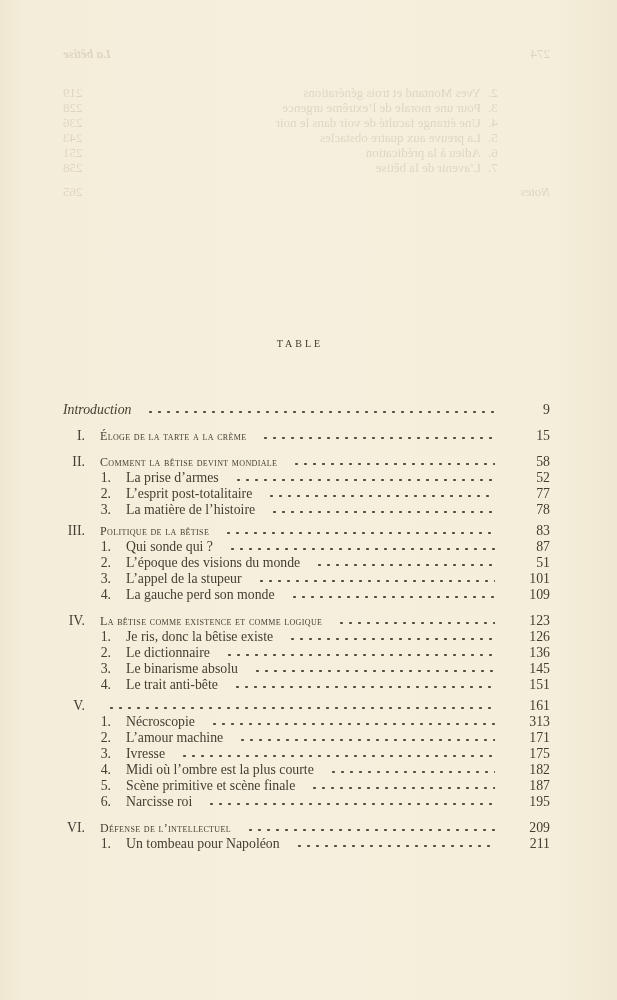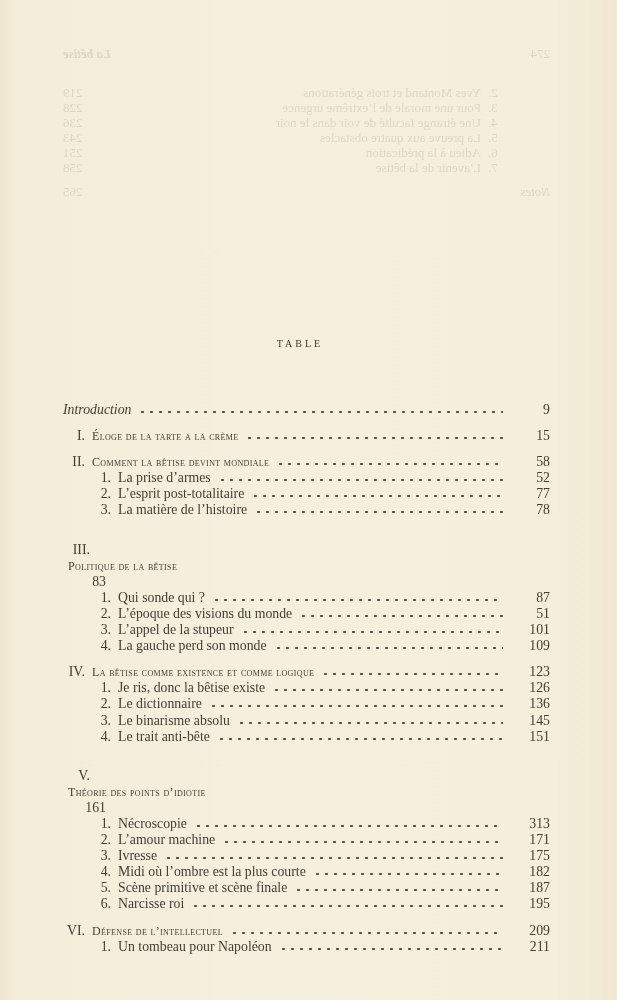--- a/index.html
+++ b/index.html
@@ -34,27 +34,27 @@
   .heading {
     position: absolute; top: 338px; left: 63px; width: 474px;
     margin: 0; text-align: center;
     font-size: 10px; font-weight: normal;
     letter-spacing: 3px; color: #3e382c;
   }
   .toc {
     position: absolute; top: 402px; left: 63px; width: 487px;
     font-size: 13.8px; line-height: 16.1px;
   }
-  .row { display: flex; align-items: baseline; }
+  .row { display: flex; align-items: baseline; gap: 8px; }
   .row .num { flex: none; text-align: right; }
   .row .label { white-space: nowrap; }
   .row.intro { margin-bottom: 9px; }
   .row.intro .label { font-style: italic; }
   .row.chapter { margin-top: 10px; }
-  .row.chapter.gap { margin-top: 23px; flex-direction: column; }
+  .row.chapter.gap { margin-top: 4px; }
   .row.chapter .num { width: 22px; margin-right: 7px; }
   .row.chapter .label { font-variant: small-caps; letter-spacing: 0.35px; font-size: 12px; }
   .row.sub { padding-left: 33px; }
   .row.sub .num { width: 15px; margin-right: 7px; }
   .leader {
     flex: 1; height: 4px; align-self: baseline;
     margin: 0 9px 0 5px;
     background-image: radial-gradient(circle, rgba(62,56,44,0.9) 1.05px, rgba(62,56,44,0) 1.45px);
     background-size: 9px 4px;
     background-position: 2px 50%;
@@ -210,21 +210,20 @@
         <span class="page-num">145</span>
       </div>
       <div class="row sub">
         <span class="num">4.</span>
         <span class="label">Le trait anti-bête</span>
         <span class="leader"></span>
         <span class="page-num">151</span>
       </div>
       <div class="row chapter gap">
         <span class="num">V.</span>
-        <span class="label">Théorie des points d’idiotie</span>
         <span class="leader"></span>
         <span class="page-num">161</span>
       </div>
       <div class="row sub">
         <span class="num">1.</span>
         <span class="label">Nécroscopie</span>
         <span class="leader"></span>
         <span class="page-num">313</span>
       </div>
       <div class="row sub">

